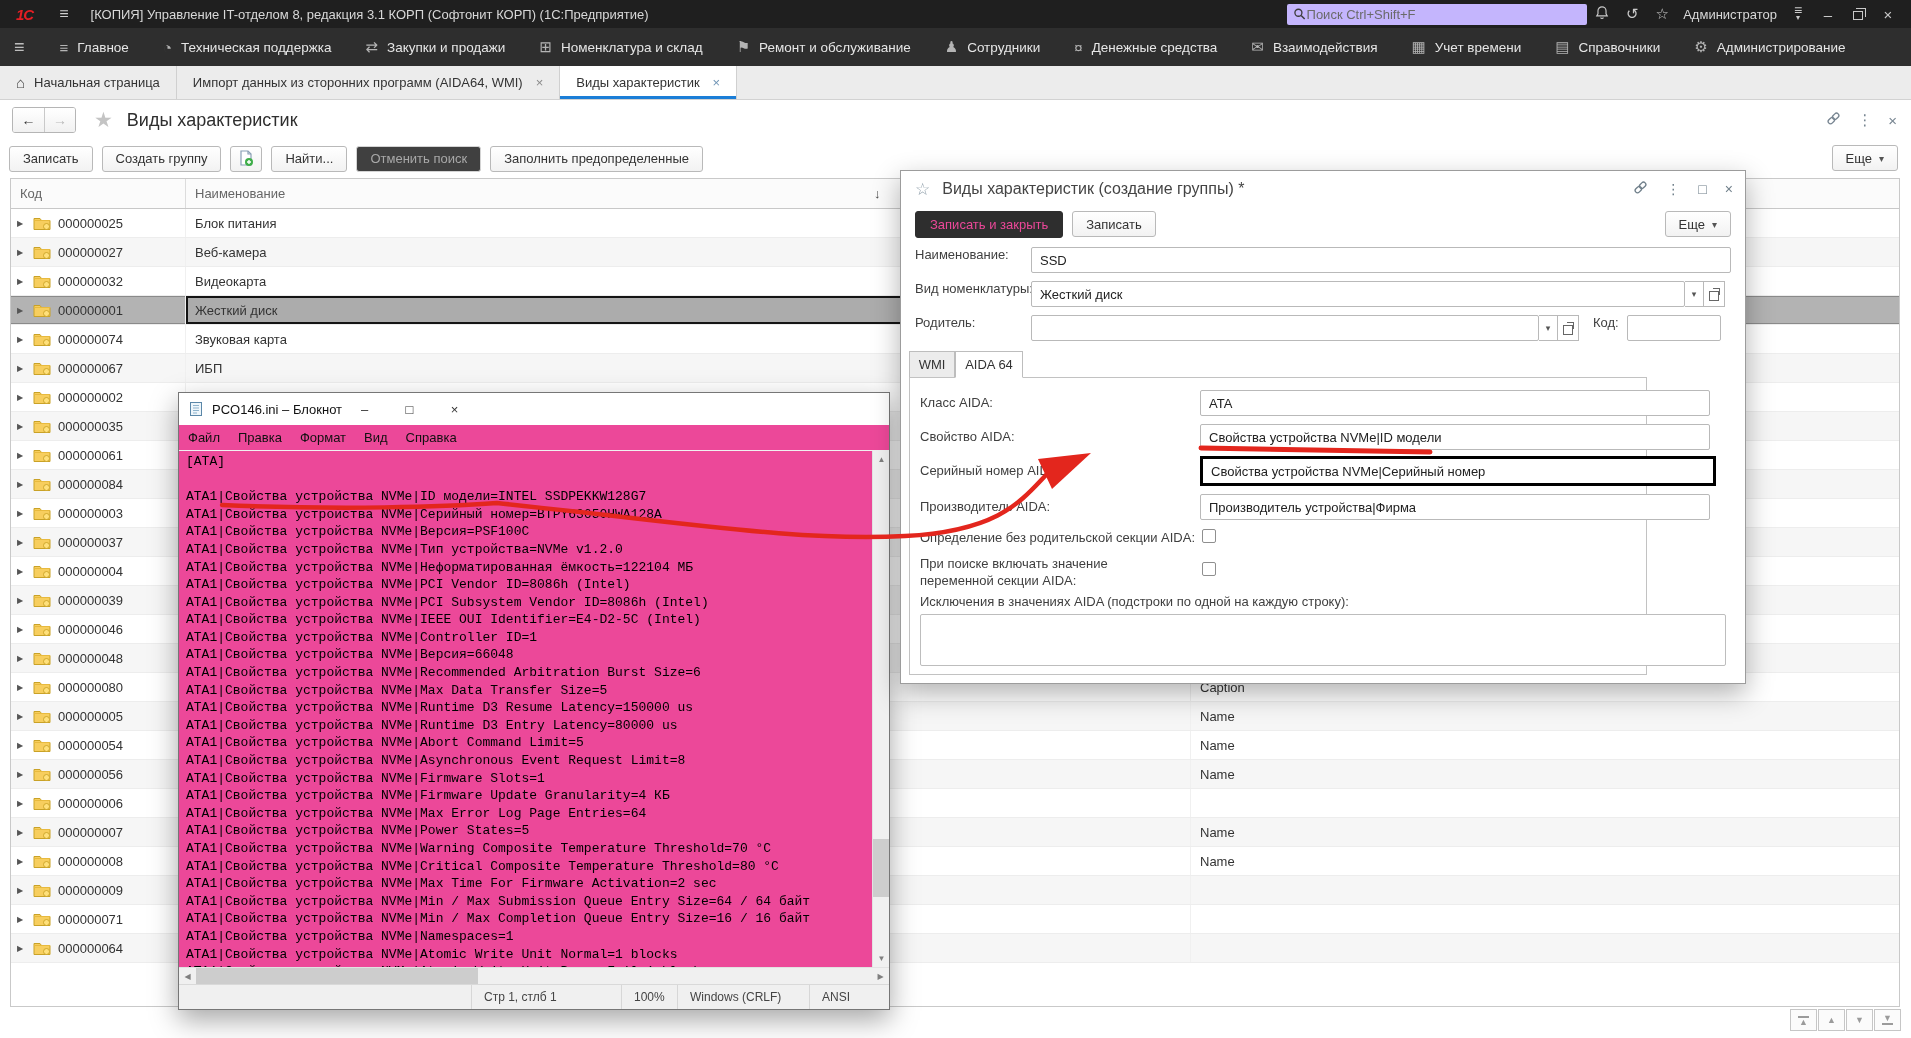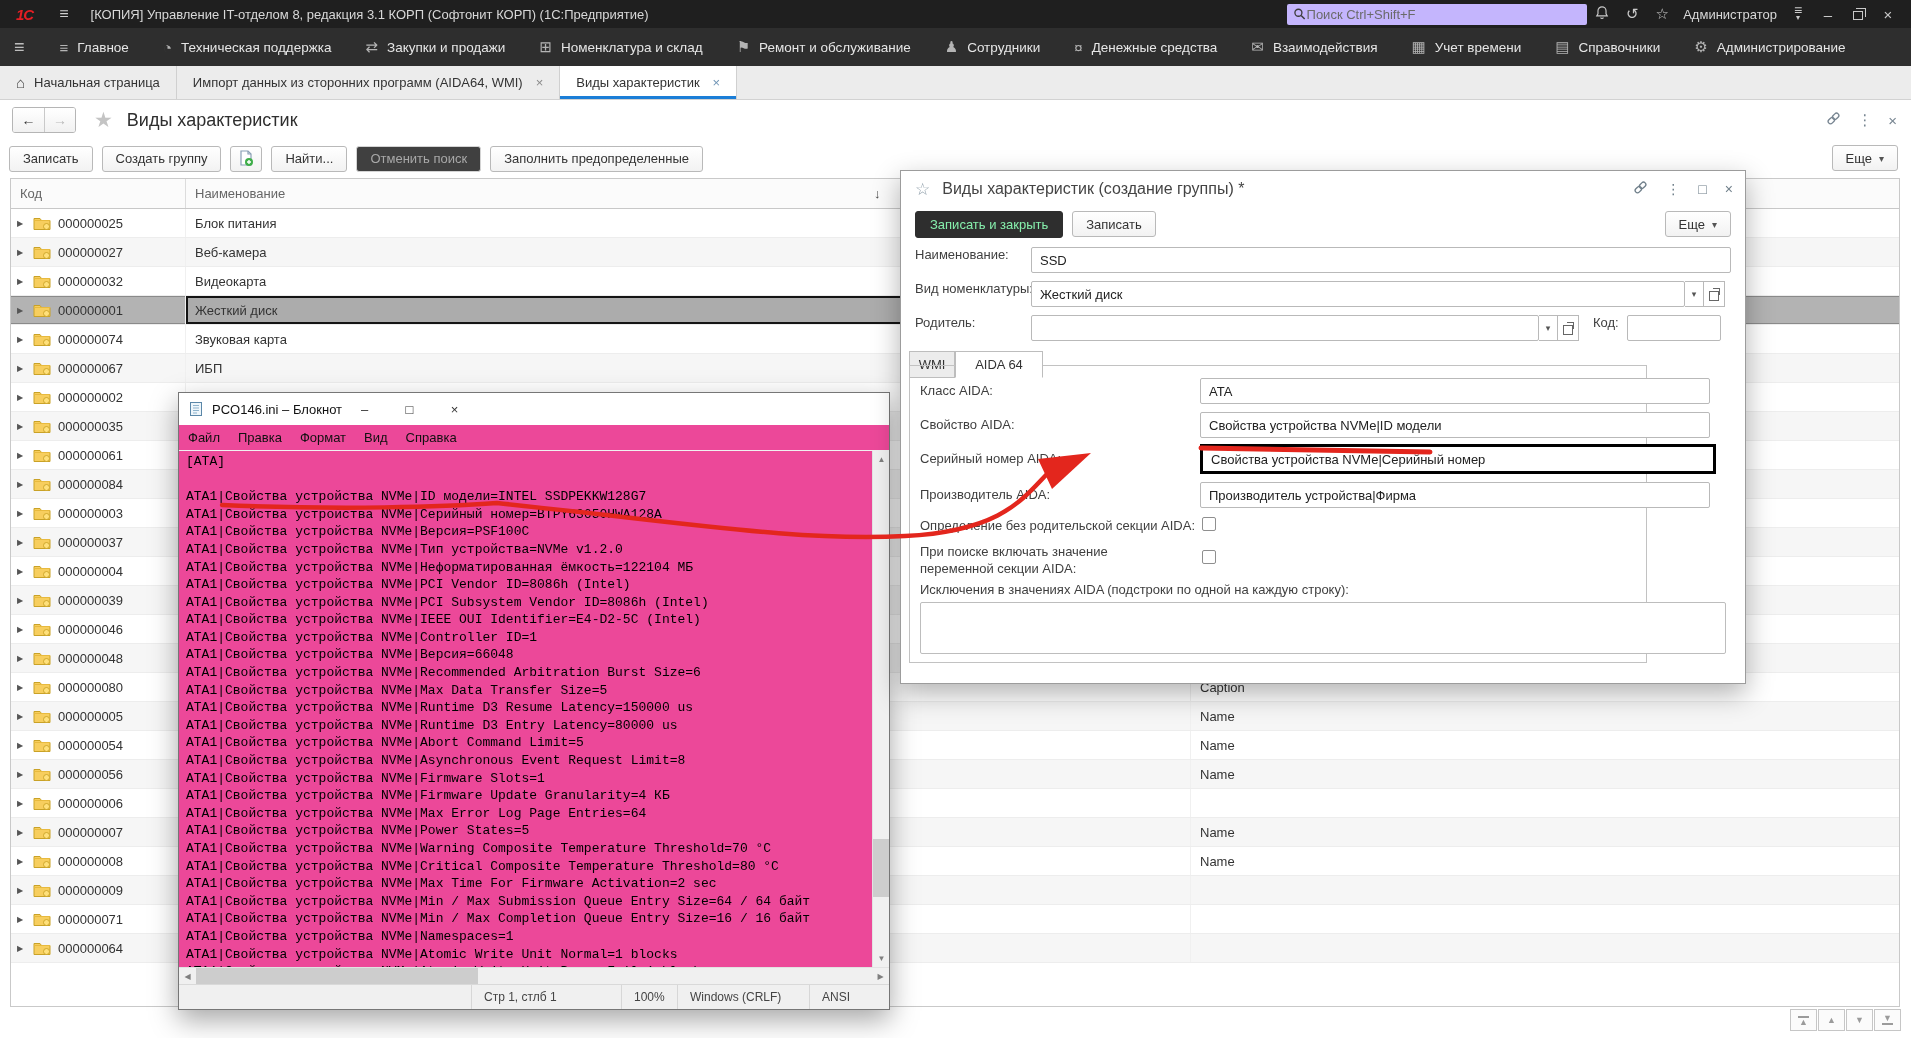--- a/index.html
+++ b/index.html
@@ -122,37 +122,37 @@
 
   
   #dialog { position:absolute; left:900px; top:170px; width:846px; height:514px; background:#fff;
     border:1px solid #9c9c9c; box-shadow:0 10px 26px rgba(0,0,0,.3); z-index:30; }
   #dlg-head { height:36px; display:flex; align-items:center; }
   #dlg-star { color:#93a2ad; font-size:17px; margin:0 12px 0 14px; cursor:pointer; }
   #dlg-title { font-size:16px; color:#444; }
   #dlg-icons { margin-left:auto; margin-right:12px; display:flex; align-items:center; gap:18px; color:#6f7f8a; }
   #dlg-icons span { cursor:pointer; font-size:14px; }
   #dlg-btns { height:34px; display:flex; align-items:center; }
-  .btn-dark { height:27px; background:#2e2e2e; color:#86efac; font-size:13px; border:1px solid #2e2e2e;
+  .btn-dark { height:27px; background:#2e2e2e; color:#ec4899; font-size:13px; border:1px solid #2e2e2e;
     border-radius:3px; padding:0 14px; margin-left:14px; display:inline-flex; align-items:center; cursor:pointer; }
   #dlg-more { margin-left:auto; margin-right:14px; }
   .frow { position:absolute; display:flex; align-items:center; }
   .flabel { font-size:13px; color:#3f3f3f; }
   .finput { height:26px; border:1px solid #b9b9b9; border-radius:2px; font-size:13px; color:#222;
     padding:0 8px; font-family:"Liberation Sans",sans-serif; outline:none; background:#fff; }
   .fseg { height:26px; width:19px; border:1px solid #b9b9b9; border-left:none; display:flex; align-items:center;
     justify-content:center; font-size:9px; color:#555; background:#fff; cursor:pointer; }
   .fopen { position:relative; height:26px; width:21px; border:1px solid #b9b9b9; border-left:none; background:#fff; cursor:pointer; }
   .fopen:before { content:""; position:absolute; left:5px; top:9px; width:8px; height:8px; border:1px solid #666; }
   .fopen:after { content:""; position:absolute; left:9px; top:6px; width:6px; height:6px; border-top:1px solid #666; border-right:1px solid #666; }
   .dtab { position:absolute; height:27px; display:flex; align-items:center; justify-content:center;
     font-size:13px; color:#333; border:1px solid #bdbdbd; cursor:pointer; }
   .dtab.inactive { background:#ececec; }
   .dtab.active { background:#fff; border-bottom:1px solid #fff; z-index:2; }
-  #dlg-panel { position:absolute; left:8px; top:194px; width:738px; height:298px; border:1px solid #c2c2c2; }
+  #dlg-panel { position:absolute; left:8px; top:206px; width:738px; height:298px; border:1px solid #c2c2c2; }
   .finput.focused { border:3px solid #000; height:30px; border-radius:0; }
   .chk { width:14px; height:14px; border:1px solid #8f8f8f; border-radius:2px; background:#fff; display:inline-block; cursor:pointer; }
   .dlg-textarea { position:absolute; border:1px solid #bdbdbd; border-radius:2px; resize:none; outline:none; }
 
   
   #annot { position:absolute; left:0; top:0; width:1911px; height:1038px; z-index:60; pointer-events:none; }
 </style>
 </head>
 <body>
 
@@ -817,21 +817,21 @@
     <input class="finput" style="width: 508px;" value="">
     <span class="fseg">▾</span>
     <span class="fopen"></span>
   </div>
   <div class="frow" style="left:692px;top:144px;">
       <span class="flabel">Код:</span>
     </div>
   <input class="finput abs" style="left: 726px; top: 144px; width: 94px;" value="">
 
   <span class="dtab inactive" style="left:8px;top:180px;width:46px;">WMI</span>
-  <span class="dtab active" style="left:54px;top:180px;width:88px;">AIDA 64</span>
+  <span class="dtab active" style="left:54px;top:180px;width:68px;">AIDA 64</span>
 
   <div id="dlg-panel">
     <div class="frow" style="left:10px;top:17px;">
         <span class="flabel">Класс AIDA:</span>
       </div>
     <input class="finput abs" style="left: 290px; top: 12px; width: 510px;" value="ATA">
 
     <div class="frow" style="left:10px;top:51px;">
         <span class="flabel">Свойство AIDA:</span>
       </div>

